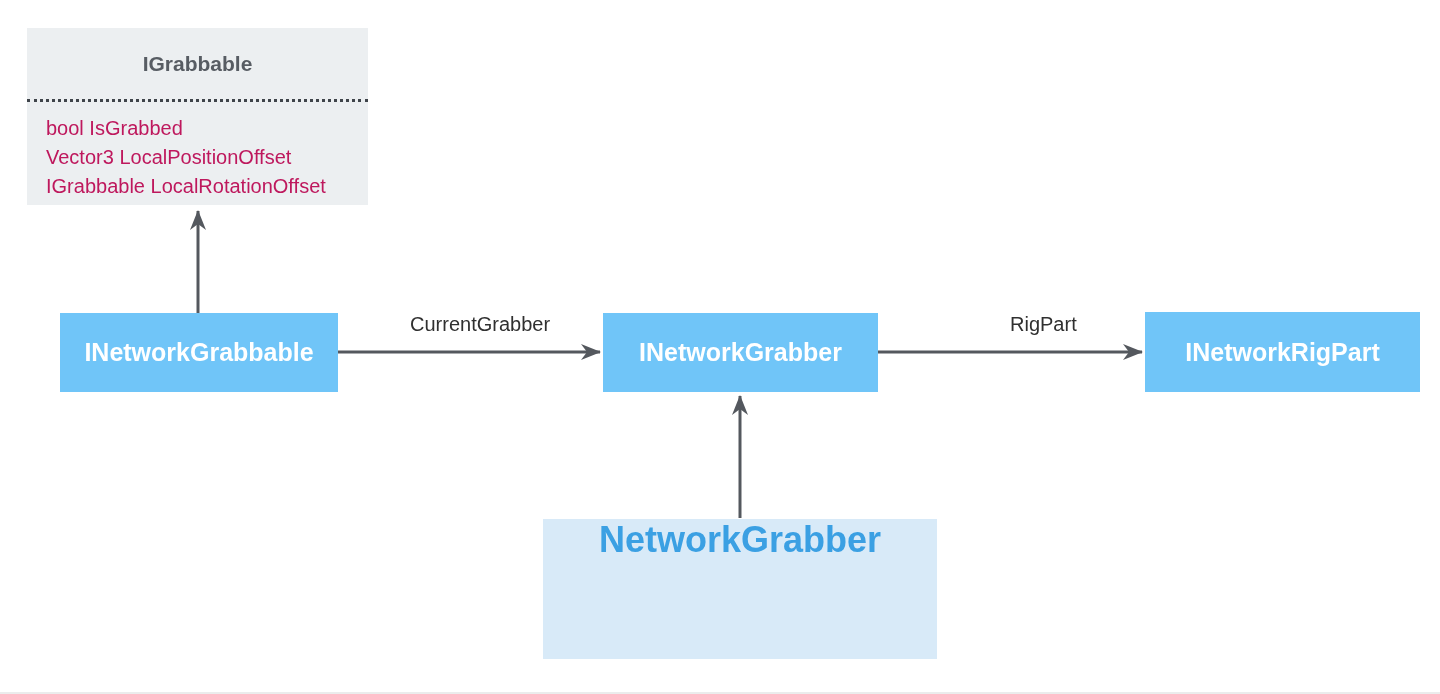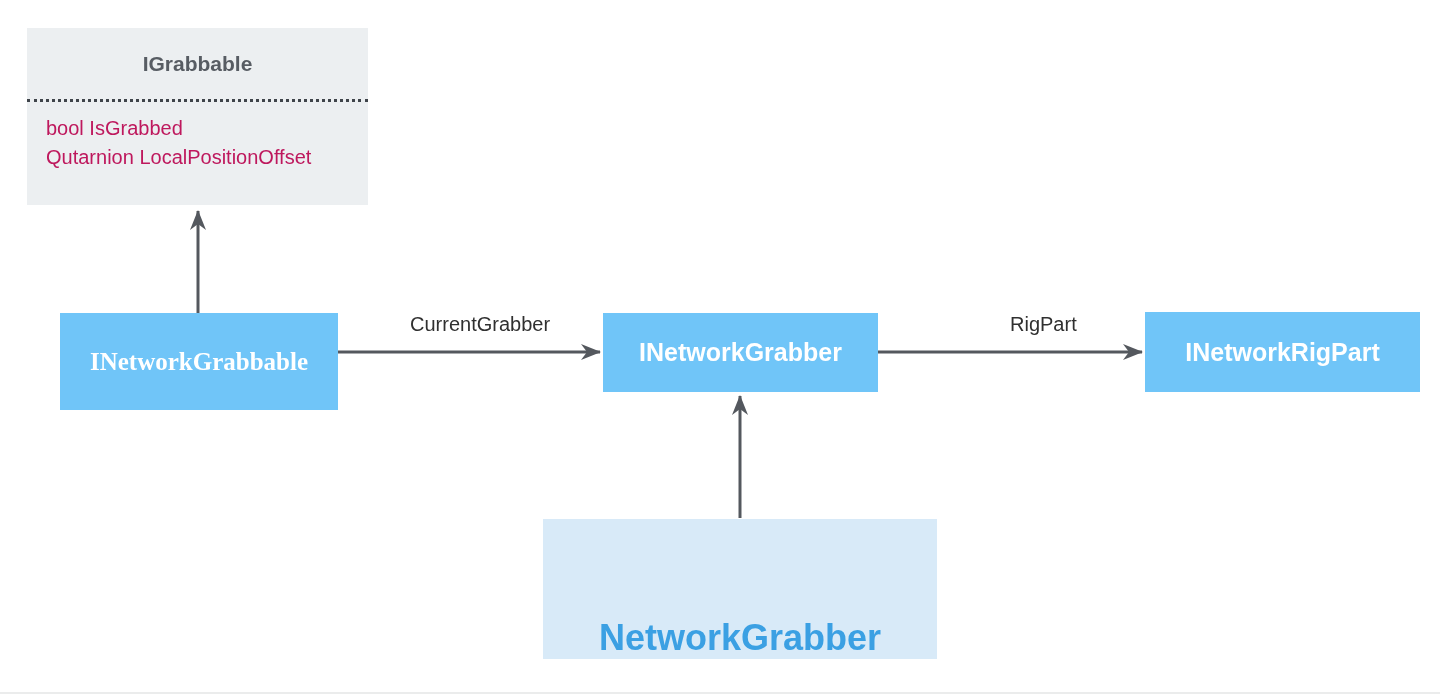--- a/index.html
+++ b/index.html
@@ -57,33 +57,33 @@
   .blue-node {
     position: absolute;
     background: #70c5f8;
     display: flex;
     align-items: center;
     justify-content: center;
     color: #ffffff;
     font-weight: bold;
     font-size: 25px;
   }
-  #node-inetworkgrabbable { left: 60px;   top: 313px; width: 278px; height: 97px; font-family: Liberation Serif, serif; }
+  #node-inetworkgrabbable { left: 60px;   top: 313px; width: 278px; height: 79px; }
   #node-inetworkgrabber   { left: 603px;  top: 313px; width: 275px; height: 79px; }
   #node-inetworkrigpart   { left: 1145px; top: 312px; width: 275px; height: 80px; }
   
   .impl-node {
     position: absolute;
     left: 543px;
     top: 519px;
     width: 394px;
     height: 140px;
     background: #d8eaf8;
     display: flex;
-    align-items: flex-end;
+    align-items: flex-start;
     justify-content: center;
     color: #3ba0e3;
     font-weight: bold;
     font-size: 36px;
   }
   
   .edge-label {
     position: absolute;
     font-size: 20px;
     color: #303030;
@@ -115,21 +115,22 @@
     <line x1="338" y1="352" x2="600" y2="352" stroke="#54585e" stroke-width="3" marker-end="url(#arrowhead)"></line>
     <line x1="878" y1="352" x2="1142" y2="352" stroke="#54585e" stroke-width="3" marker-end="url(#arrowhead)"></line>
     <line x1="740" y1="518" x2="740" y2="396" stroke="#54585e" stroke-width="3" marker-end="url(#arrowhead)"></line>
   </svg>
 
   <div class="iface-box">
     <div class="iface-title">IGrabbable</div>
     <div class="iface-divider"></div>
     <div class="iface-members">
       <div>bool IsGrabbed</div>
-      <div>Qutarnion LocalPositionOffset</div>
+      <div>Vector3 LocalPositionOffset</div>
+      <div>IGrabbable LocalRotationOffset</div>
     </div>
   </div>
 
   <div class="blue-node" id="node-inetworkgrabbable">
     <span>INetworkGrabbable</span>
   </div>
   <div class="blue-node" id="node-inetworkrigpart">
     <span>INetworkRigPart</span>
   </div>
   <div class="blue-node" id="node-inetworkgrabber">

